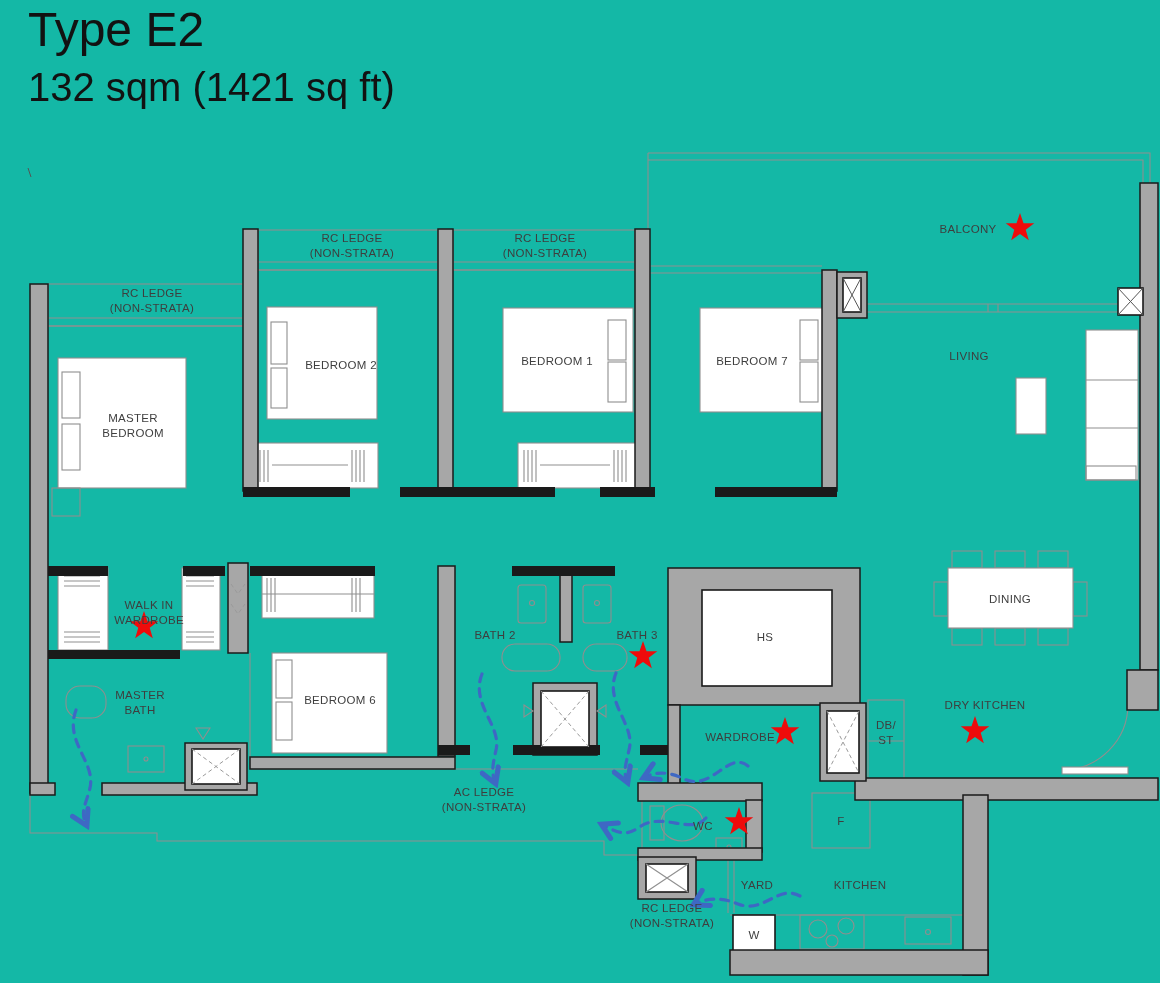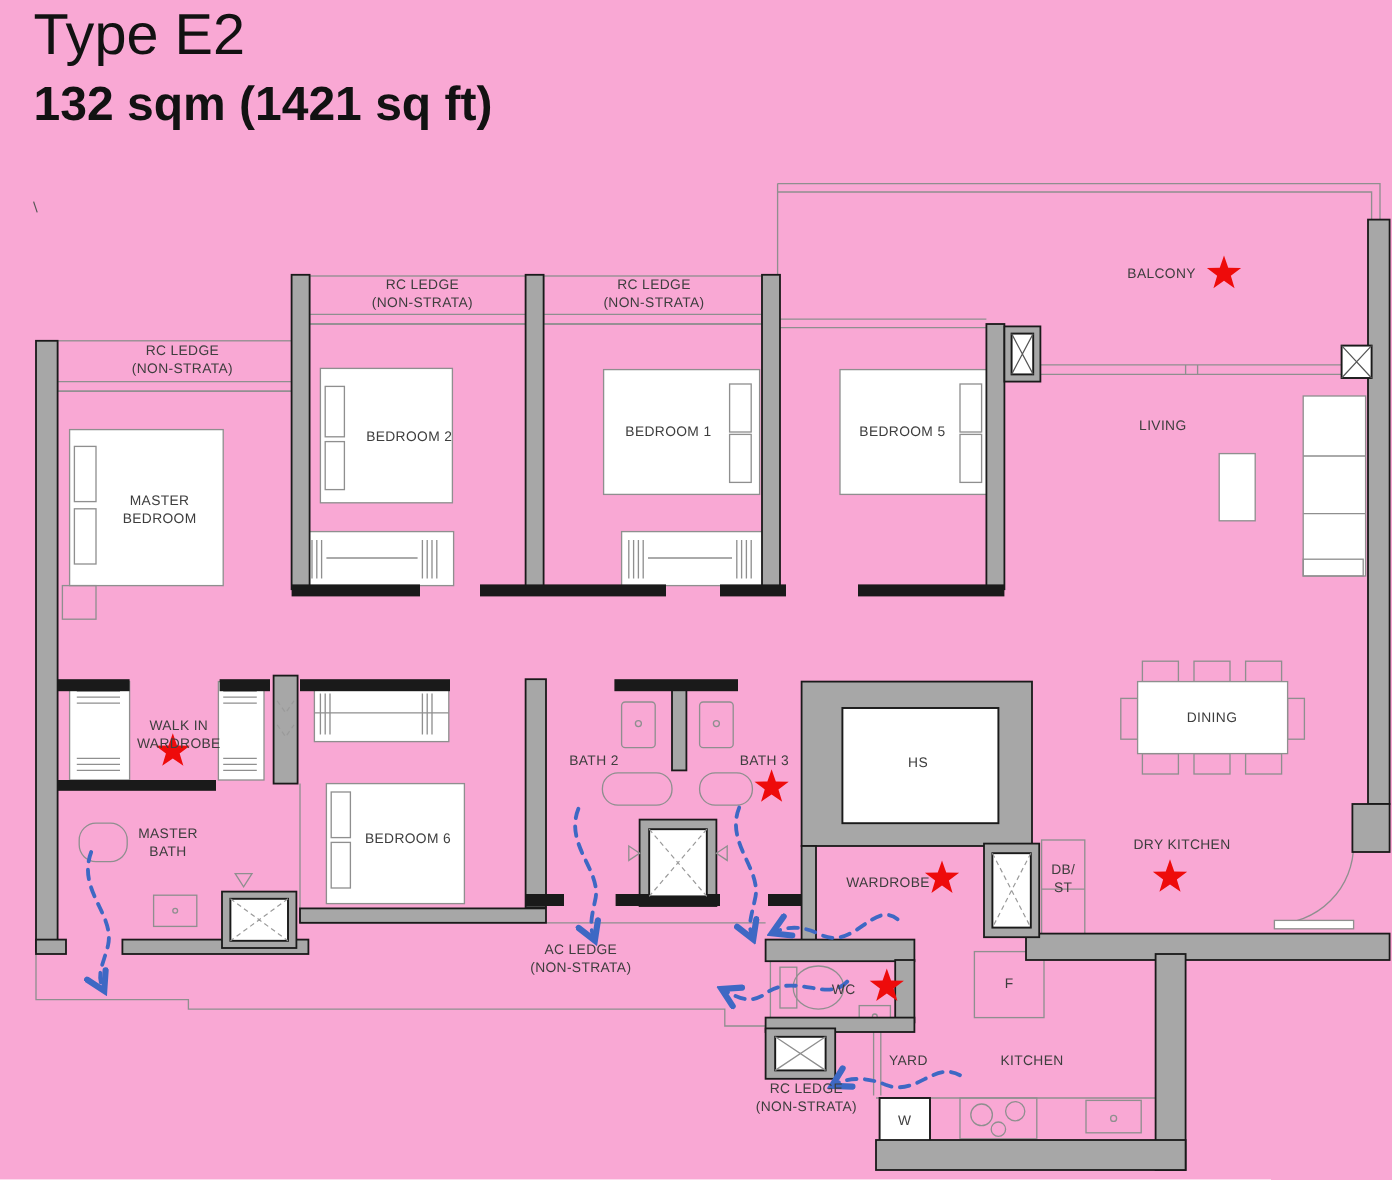--- a/index.html
+++ b/index.html
@@ -1,32 +1,32 @@
 <!DOCTYPE html>
 <html style="--star_red: #ee0b0b; --arrow_blue: #3e68c4; --wall_gray: #a7a7a7; --wall_edge: #1a1a1a; --thin_line: #8f8f8f; --label_text: #3e3e3e;"><head>
 <meta charset="utf-8">
 <style>
   html,body{margin:0;padding:0;background:#ffffff;}
-  #page{position:relative;width:1160px;height:983px;background:#f9a8d4;overflow:hidden;
+  #page{position:relative;width:1160px;height:983px;background:#14b8a6;overflow:hidden;
         font-family:"Liberation Sans","DejaVu Sans",sans-serif;}
   #plan-svg{position:absolute;left:0;top:0;width:1160px;height:983px;}
   .wall{fill:var(--wall_gray,#a7a7a7);stroke:var(--wall_edge,#1a1a1a);stroke-width:1.5;}
   .bar{fill:var(--wall_edge,#1a1a1a);stroke:none;}
   .thin{stroke:var(--thin_line,#8f8f8f);fill:none;stroke-width:1.1;}
   .thinf{stroke:var(--thin_line,#8f8f8f);fill:#ffffff;stroke-width:1.1;}
   .blk{stroke:var(--wall_edge,#1a1a1a);fill:#ffffff;stroke-width:1.6;}
   .xln{stroke:#555;fill:none;stroke-width:1;}
   .dash{stroke:#9a9a9a;fill:none;stroke-width:1;stroke-dasharray:4 3;}
   .arrow{stroke:var(--arrow_blue,#3e68c4);fill:none;stroke-width:3.2;stroke-dasharray:8 7;stroke-linecap:round;}
   .star{fill:var(--star_red,#ee0b0b);stroke:none;}
   .lbl{position:absolute;transform:translate(-50%,-50%);color:var(--label_text,#3e3e3e);
        font-size:11.5px;line-height:1.3;letter-spacing:.3px;text-align:center;white-space:pre-line;}
   #title-block{position:absolute;left:28px;top:2px;color:#121212;}
   #title-line1{font-size:48px;font-weight:400;letter-spacing:0;}
-  #title-line2{font-size:40px;font-weight:700;margin-top:8px;}
+  #title-line2{font-size:40px;font-weight:400;margin-top:8px;}
 </style>
 </head>
 <body>
 
 <div id="page">
 
   <div id="title-block">
     <div id="title-line1">Type E2</div>
     <div id="title-line2">132 sqm (1421 sq ft)</div>
   </div>
@@ -250,21 +250,21 @@
   </svg>
 
   <div class="lbl" style="left:152px;top:301px">RC LEDGE
 (NON-STRATA)</div>
   <div class="lbl" style="left:352px;top:246px">RC LEDGE
 (NON-STRATA)</div>
   <div class="lbl" style="left:545px;top:246px">RC LEDGE
 (NON-STRATA)</div>
   <div class="lbl" style="left:341px;top:365px">BEDROOM 2</div>
   <div class="lbl" style="left:557px;top:361px">BEDROOM 1</div>
-  <div class="lbl" style="left:752px;top:361px">BEDROOM 5</div>
+  <div class="lbl" style="left:752px;top:361px">BEDROOM 7</div>
   <div class="lbl" style="left:968px;top:229px">BALCONY</div>
   <div class="lbl" style="left:969px;top:356px">LIVING</div>
   <div class="lbl" style="left:133px;top:426px">MASTER
 BEDROOM</div>
   <div class="lbl" style="left:149px;top:613px">WALK IN
 WARDROBE</div>
   <div class="lbl" style="left:140px;top:703px">MASTER
 BATH</div>
   <div class="lbl" style="left:340px;top:700px">BEDROOM 6</div>
   <div class="lbl" style="left:495px;top:635px">BATH 2</div>

